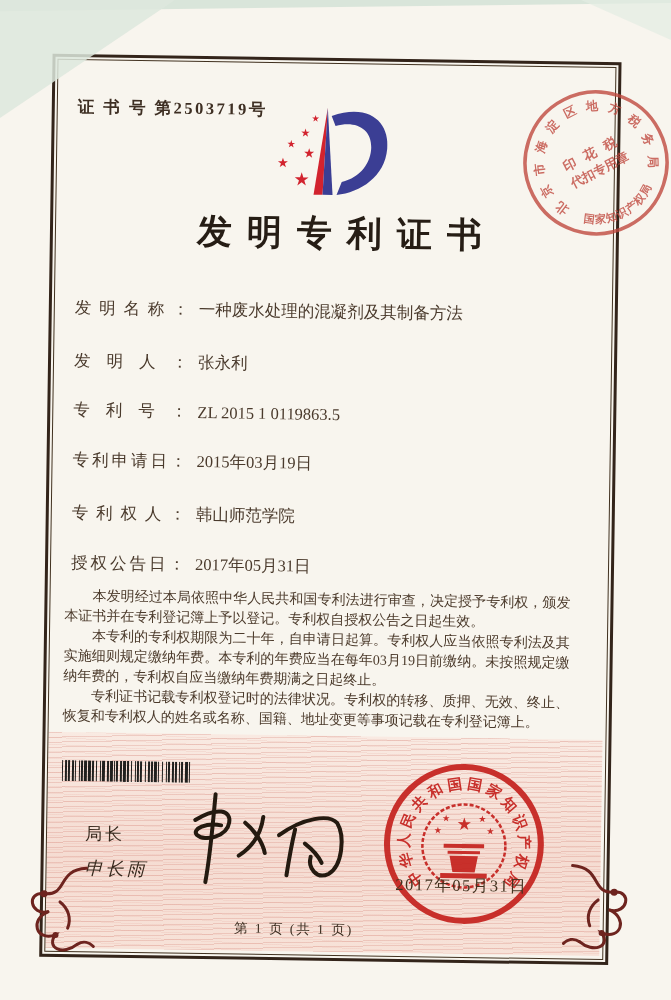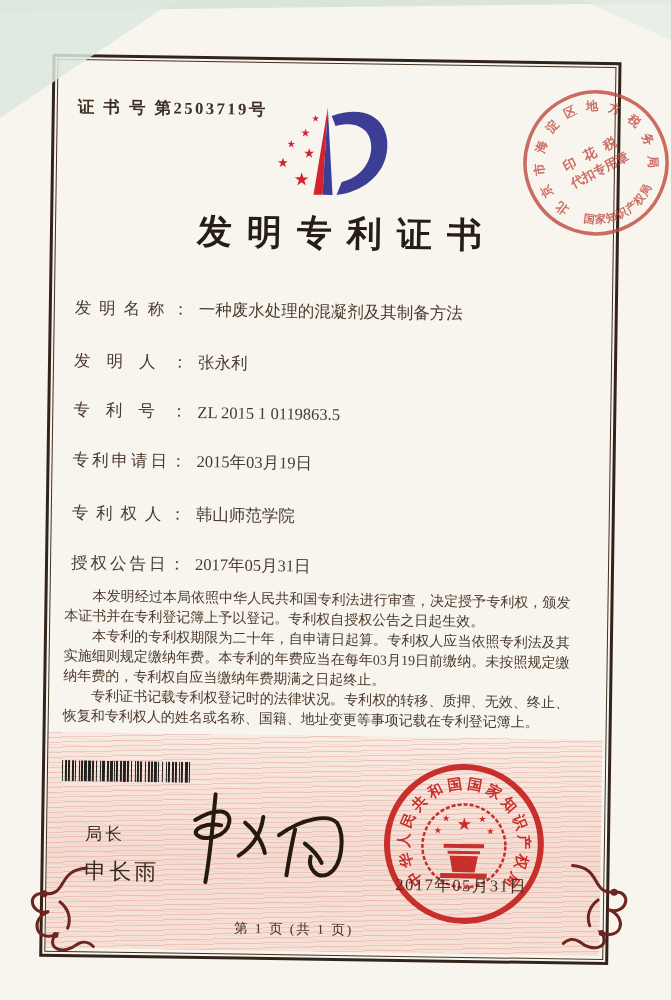--- a/index.html
+++ b/index.html
@@ -47,21 +47,21 @@
   .field:nth-child(6){top:556px;}
 
   .paras{position:absolute;left:66px;top:590px;width:506px;z-index:3;}
   .paras p{margin:0;text-indent:2em;text-align:justify;font-size:14px;line-height:20px;color:#4b3a2b;}
 
   .barcode{position:absolute;left:66px;top:764px;width:186px;height:21px;overflow:hidden;white-space:nowrap;font-size:0;z-index:3;}
   .barcode i{display:inline-block;height:21px;}
   .barcode i.b{background:#20201e;}
 
   .director-title{position:absolute;left:90px;top:826px;font-size:17px;letter-spacing:3px;color:#37291d;z-index:3;}
-  .director-name{position:absolute;left:90px;top:860px;font-size:22px;letter-spacing:3px;color:#37291d;z-index:3;}
+  .director-name{position:absolute;left:90px;top:860px;font-size:18px;letter-spacing:3px;color:#37291d;z-index:3;font-style:italic;}
   .signature{position:absolute;left:182px;top:790px;width:180px;height:102px;z-index:4;}
 
   .seal{position:absolute;left:384px;top:757px;width:170px;height:170px;z-index:3;opacity:.93;}
   .issue-date{position:absolute;left:401px;top:873px;font-size:16.5px;letter-spacing:1.5px;color:#43321f;z-index:5;}
 
   .page-footer{position:absolute;left:180px;top:921px;width:240px;text-align:center;font-size:13.5px;letter-spacing:2px;color:#3c2e21;z-index:3;}
 
   .tax-stamp{position:absolute;left:512px;top:80px;width:158px;height:158px;z-index:3;transform:rotate(-28deg);opacity:.8;}
 
   .flourish{position:absolute;z-index:4;}

